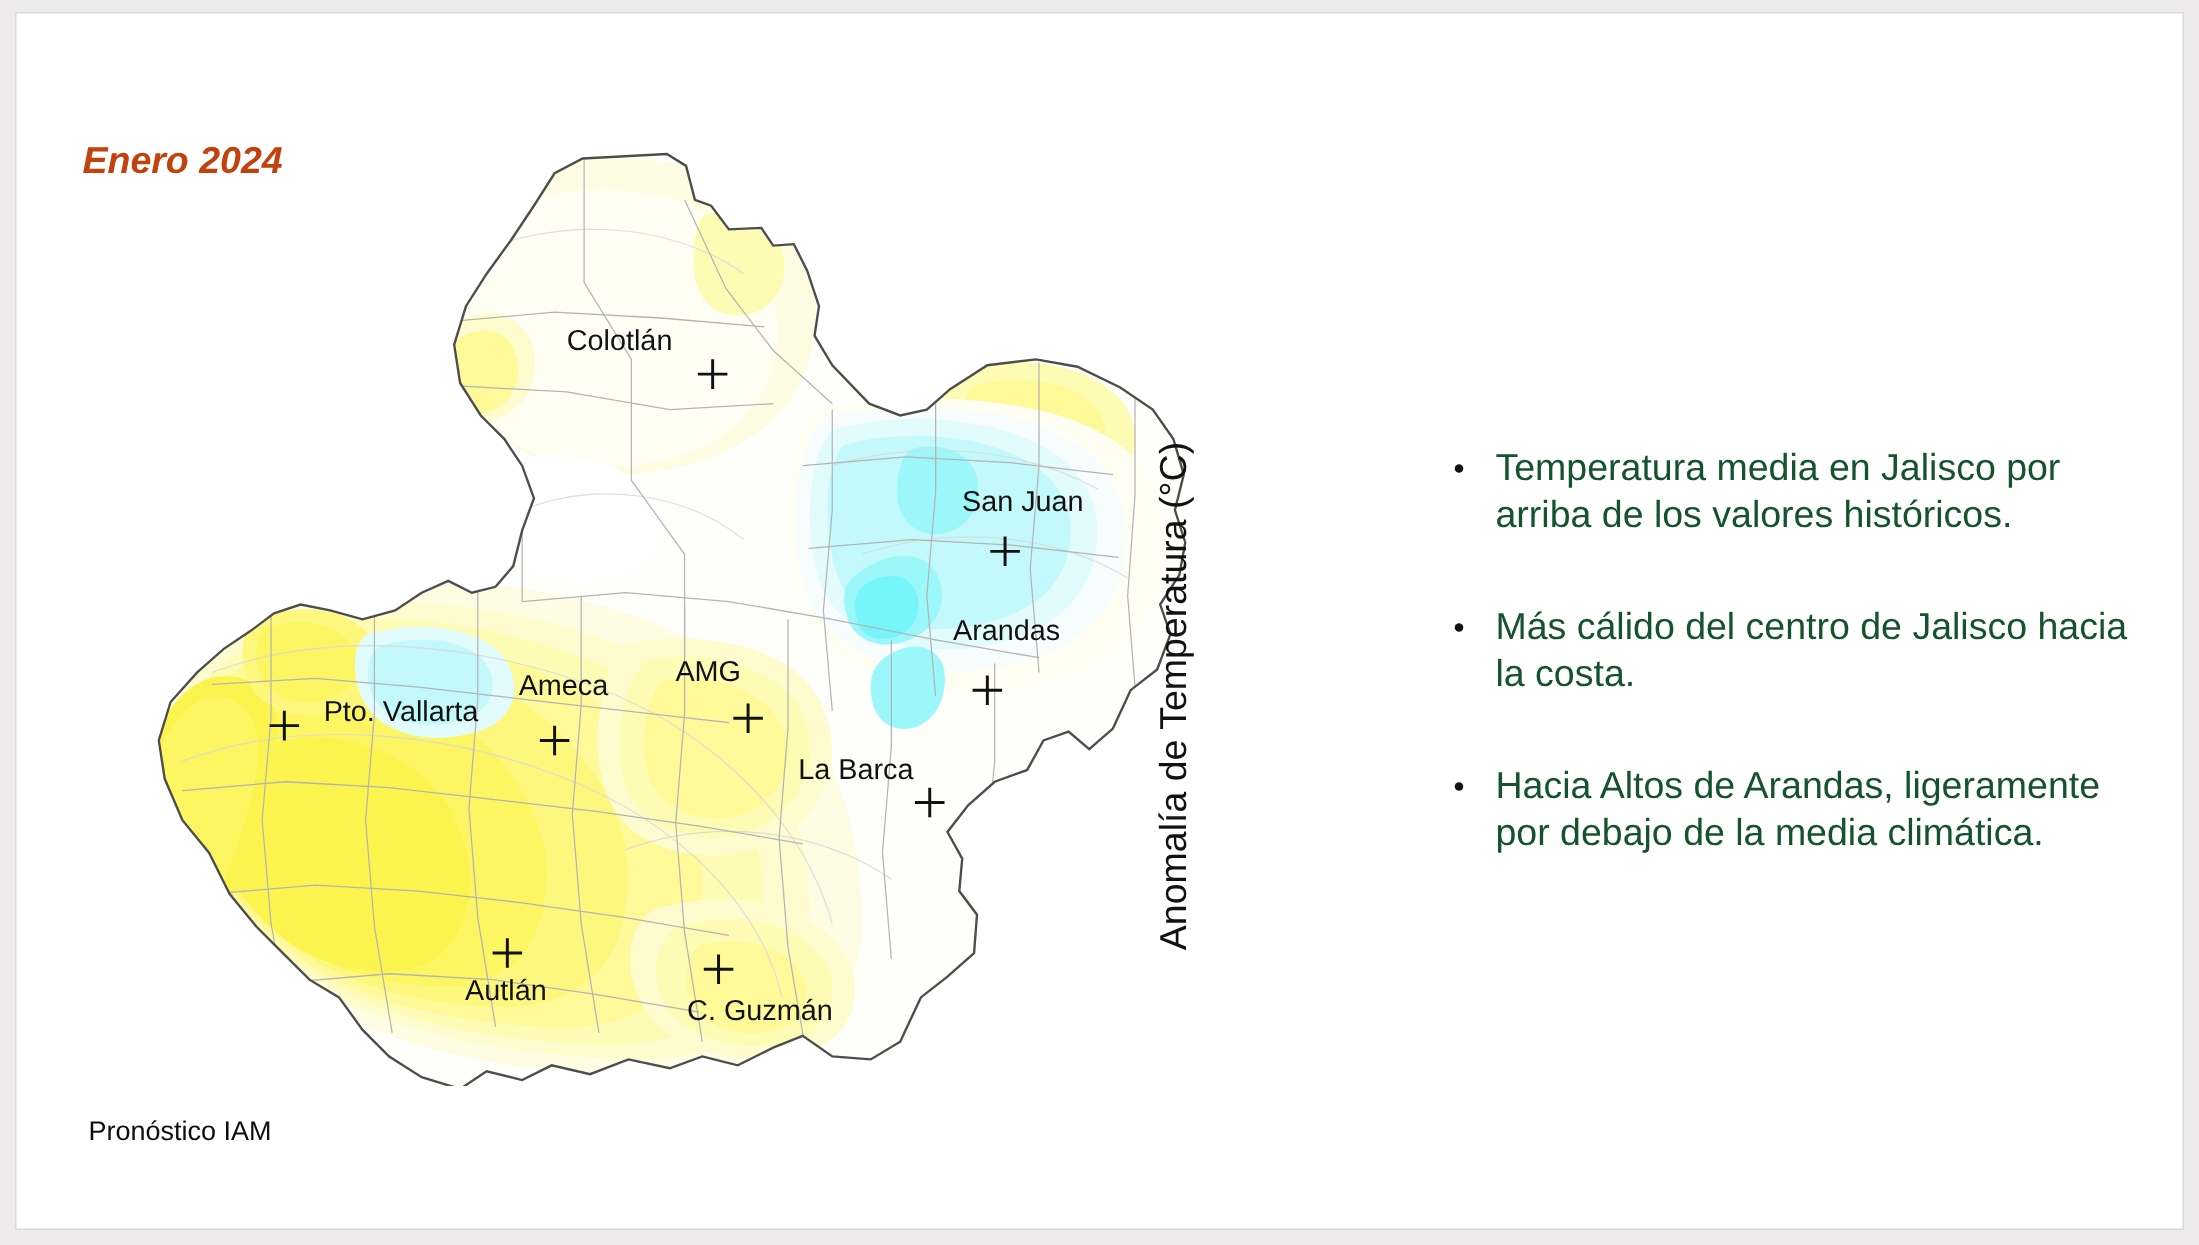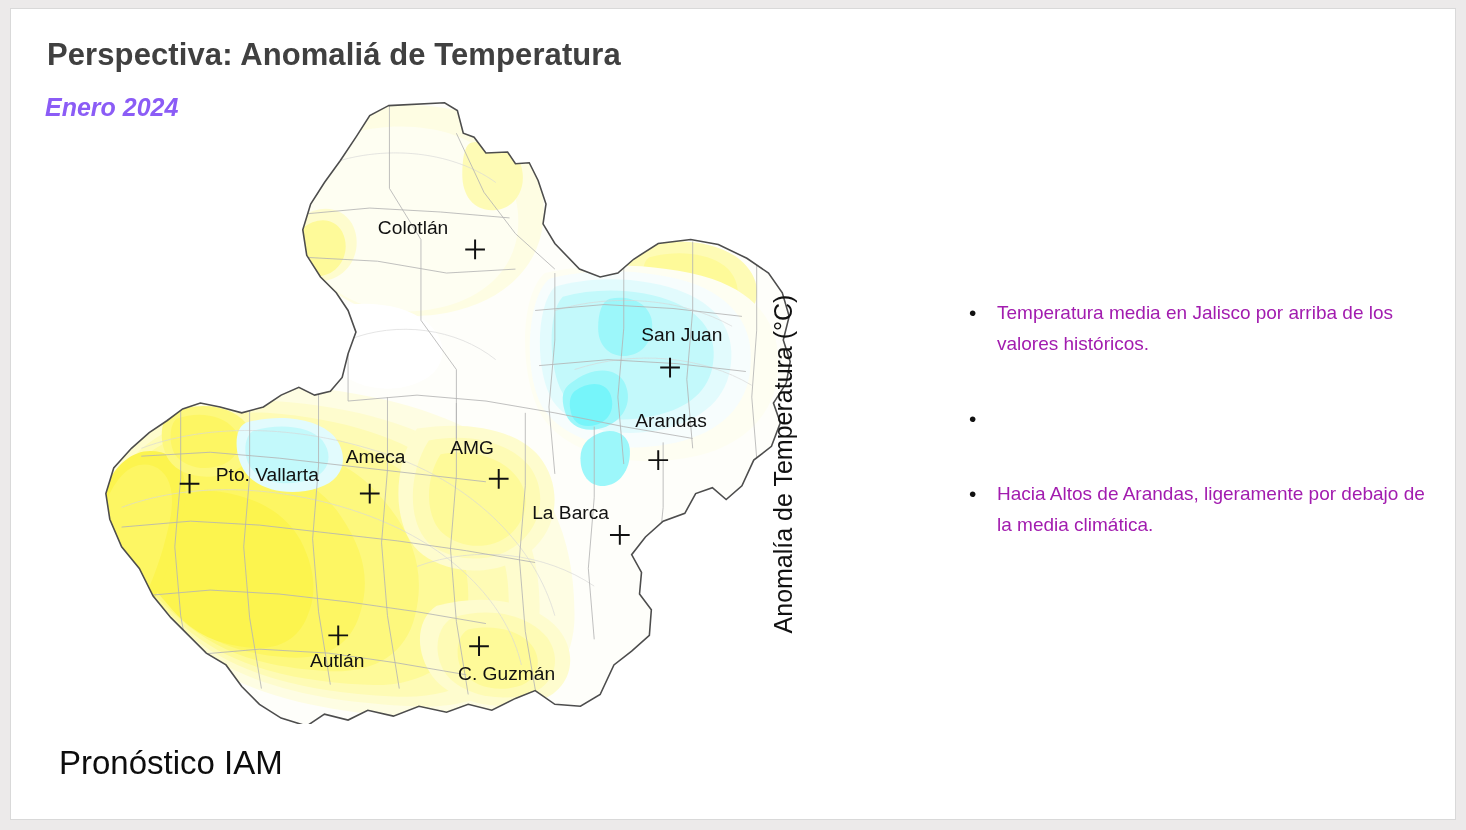--- a/index.html
+++ b/index.html
@@ -1,36 +1,35 @@
 <!DOCTYPE html>
 <html><head>
 <meta charset="utf-8">
 <style>
   html,body{margin:0;padding:0;background:#eceaea;}
   body{width:1466px;height:830px;font-family:"Liberation Sans",sans-serif;overflow:hidden;}
   #slide{position:absolute;left:10px;top:8px;width:1446px;height:812px;background:#ffffff;border:1px solid #d9d9d9;box-sizing:border-box;}
   #title{position:absolute;left:36px;top:28px;font-size:31px;font-weight:bold;color:#404040;letter-spacing:.1px;white-space:nowrap;}
-  #subtitle{position:absolute;left:34px;top:84px;font-size:25px;font-weight:bold;font-style:italic;color:#8b5cf6;white-space:nowrap;}
-  #footer{position:absolute;left:48px;top:735px;font-size:33px;color:#0d0d0d;white-space:nowrap;}
+  #subtitle{position:absolute;left:44px;top:84px;font-size:25px;font-weight:bold;font-style:italic;color:#c2410c;white-space:nowrap;}
+  #footer{position:absolute;left:48px;top:735px;font-size:18px;color:#0d0d0d;white-space:nowrap;}
   #mapwrap{position:absolute;left:68px;top:75px;width:740px;height:640px;}
   #mapwrap svg{display:block;width:100%;height:100%;}
   .citylabel{font-family:"Liberation Sans",sans-serif;font-size:19.5px;fill:#111;}
   #cb{position:absolute;left:826px;top:205px;width:110px;height:500px;}
   #cblabel{position:absolute;left:772px;top:455px;width:400px;transform:translate(-50%,-50%) rotate(-90deg);transform-origin:center center;text-align:center;font-size:25px;color:#111;white-space:nowrap;}
   #bullets{position:absolute;left:952px;top:288px;width:480px;}
   .bullet{display:flex;margin-bottom:44px;}
   .bdot{width:34px;flex:0 0 34px;font-size:21px;line-height:31px;color:#111;text-align:left;padding-left:6px;box-sizing:border-box;}
-  .btext{font-size:19px;line-height:31px;color:#a21caf;}
+  .btext{font-size:25px;line-height:31px;color:#14532d;}
 </style>
 </head>
 <body>
 
 <div id="slide">
 
-  <div id="title">Perspectiva: Anomaliá de Temperatura</div>
   <div id="subtitle">Enero 2024</div>
 
   <div id="mapwrap">
     <svg viewBox="60 70 745 650" xmlns="http://www.w3.org/2000/svg">
       <defs>
         <clipPath id="jal">
           <path d="M371,92 L428,89 L441,97 L447,120 L458,124 L470,140 L492,139 L500,151 L514,150
                    L523,168 L531,192 L528,212 L540,232 L565,258 L586,266 L604,262 L620,248
                    L645,232 L678,228 L706,233 L735,247 L757,262 L771,282 L778,306 L772,330
                    L779,352 L775,374 L762,394 L769,414 L760,438 L742,452 L730,478 L714,492
@@ -235,20 +234,21 @@
   </div>
   <div id="cblabel">Anomalía de Temperatura (°C)</div>
 
   <div id="bullets">
     <div class="bullet">
       <div class="bdot">•</div>
       <div class="btext">Temperatura media en Jalisco por arriba de los valores históricos.</div>
     </div>
     <div class="bullet">
       <div class="bdot">•</div>
+      <div class="btext">Más cálido del centro de Jalisco hacia la costa.</div>
     </div>
     <div class="bullet">
       <div class="bdot">•</div>
       <div class="btext">Hacia Altos de Arandas, ligeramente por debajo de la media climática.</div>
     </div>
   </div>
 
   <div id="footer">Pronóstico IAM</div>
 </div>
 

